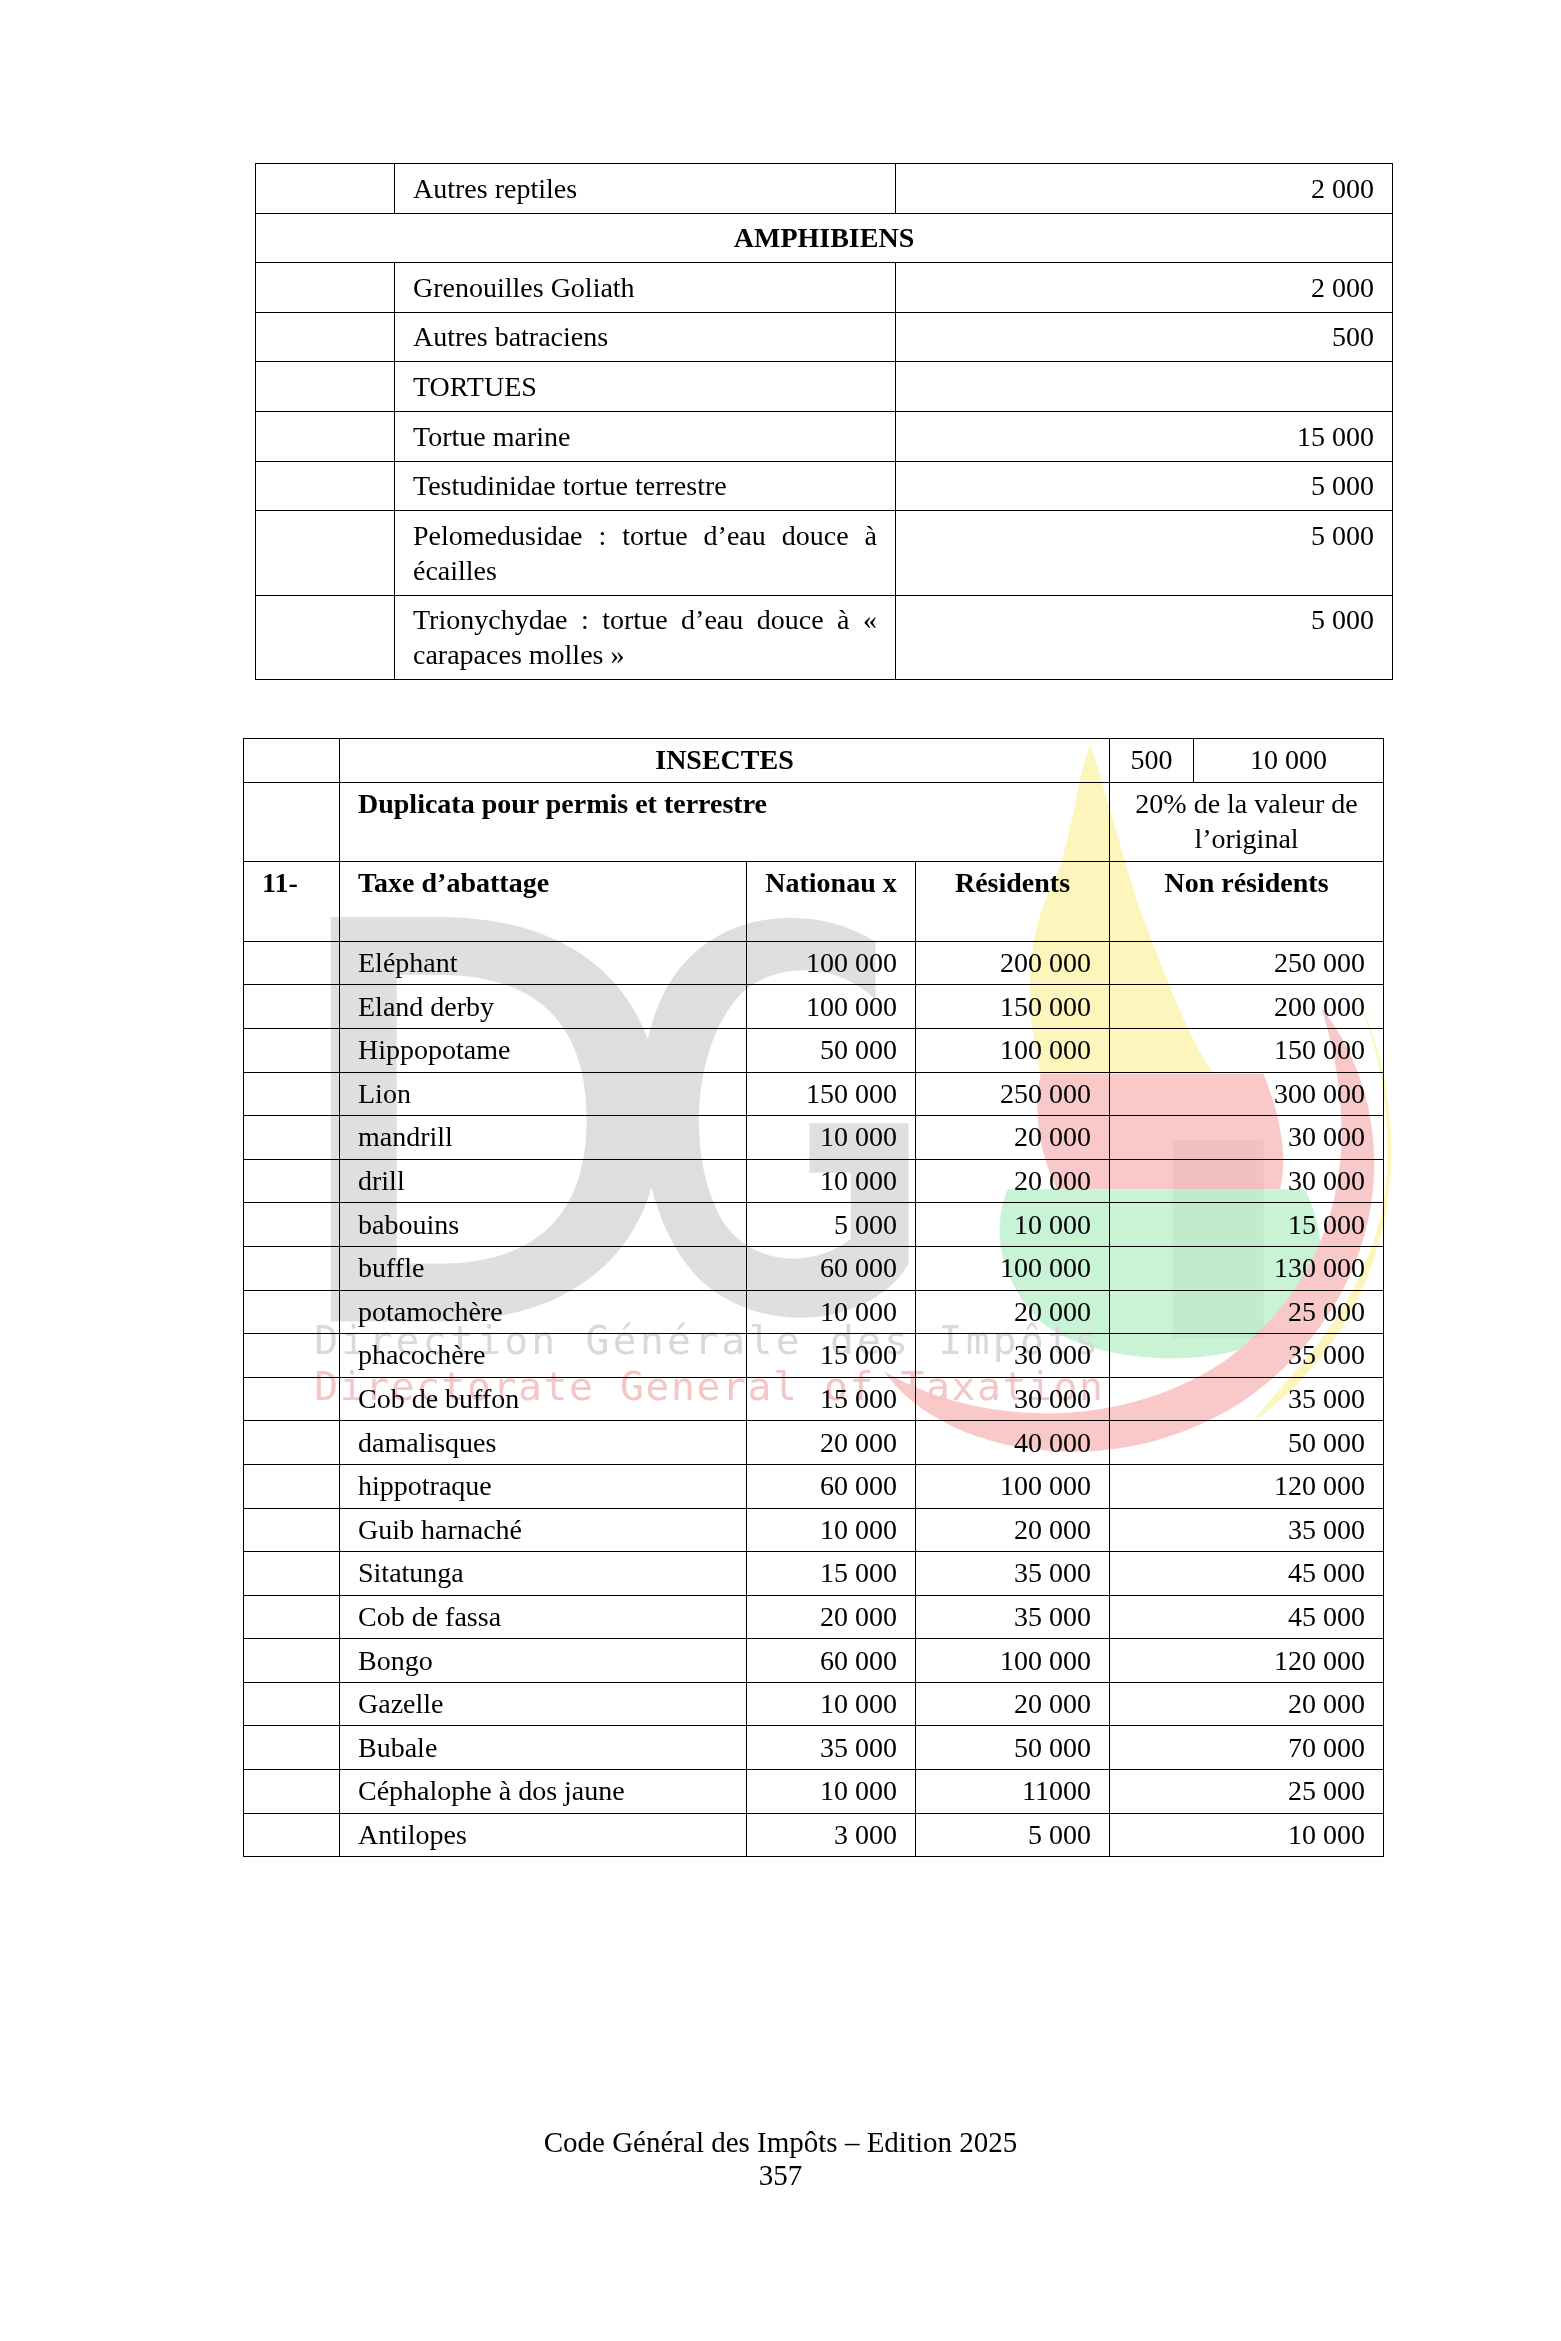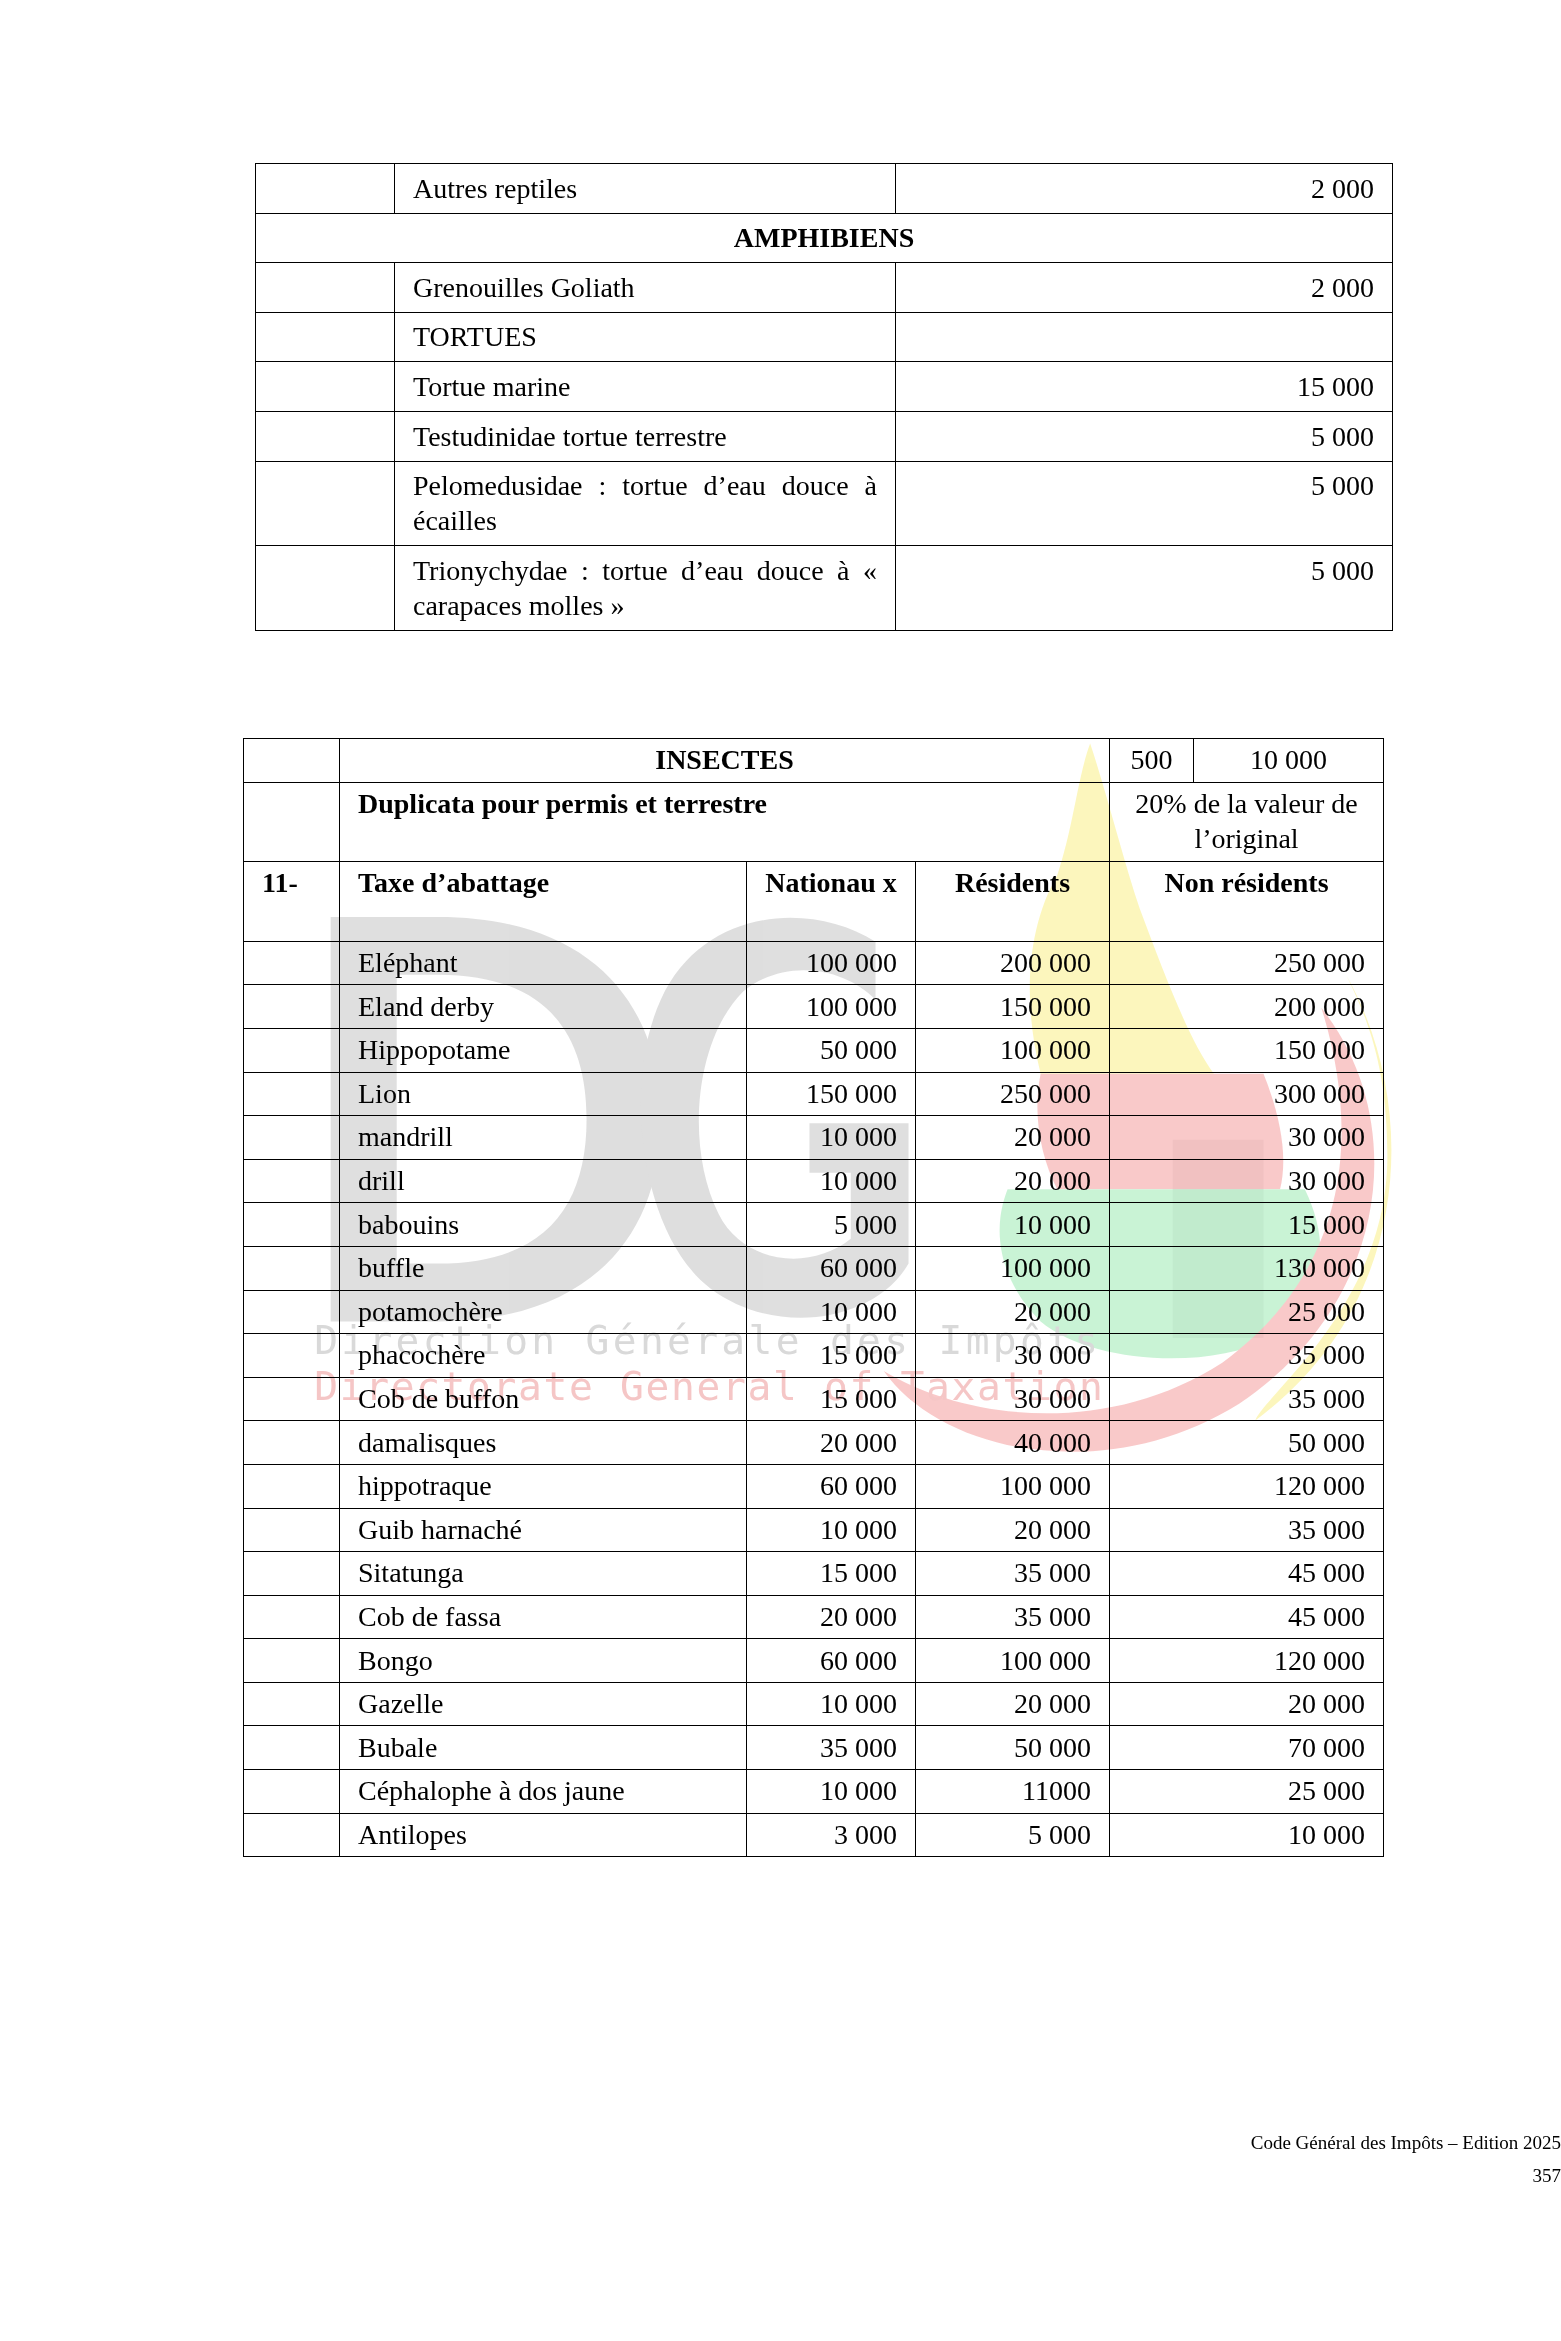--- a/index.html
+++ b/index.html
@@ -23,21 +23,21 @@
     #t1 .c1.just { text-align: justify; }
 
     #t2 { left: 243px; top: 738px; width: 1141px; }
     #t2 td { height: 36px; padding-top: 3.3px; padding-bottom: 3.3px; }
     #t2 .c0 { width: 59px; padding-left: 18px; }
     #t2 .c1 { width: 370px; }
     #t2 .c2 { width: 132px; }
     #t2 .c3 { width: 157px; }
     #t2 .tall td { height: 72px; }
 
-    .footer { position: absolute; left: 0; width: 1561px; text-align: right; font-size: 19px; line-height: 33px; z-index: 1; }
+    .footer { position: absolute; left: 0; width: 1561px; text-align: center; font-size: 29px; line-height: 33px; z-index: 1; }
   </style>
 </head>
 <body>
 
 <svg class="watermark" viewBox="0 0 1320 900">
   <g opacity="0.85">
     <path d="M20 230 L20 720 L150 720 C330 720 420 620 420 475 C420 330 330 230 150 230 Z M100 300 L150 300 C280 300 330 370 330 475 C330 580 280 650 150 650 L100 650 Z" fill="#d9d9d9" fill-rule="evenodd"></path>
     <path d="M680 260 C600 210 470 220 420 330 C370 440 400 620 480 680 C560 740 680 720 720 650 L720 480 L600 480 L600 540 L650 540 L650 620 C600 660 520 650 490 590 C450 510 460 380 520 320 C570 280 640 290 680 330 Z" fill="#d9d9d9"></path>
     <rect x="1040" y="500" width="110" height="240" fill="#d9d9d9"></rect>
   </g>
@@ -62,20 +62,25 @@
     <tr>
       <td colspan="3" class="center bold">AMPHIBIENS</td>
     </tr>
     <tr>
       <td class="c0"></td>
       <td class="c1">Grenouilles Goliath</td>
       <td class="num">2 000</td>
     </tr>
     <tr>
       <td class="c0"></td>
+      <td class="c1">Autres batraciens</td>
+      <td class="num">500</td>
+    </tr>
+    <tr>
+      <td class="c0"></td>
       <td class="c1">TORTUES</td>
       <td class="num"></td>
     </tr>
     <tr>
       <td class="c0"></td>
       <td class="c1">Tortue marine</td>
       <td class="num">15 000</td>
     </tr>
     <tr>
       <td class="c0"></td>

